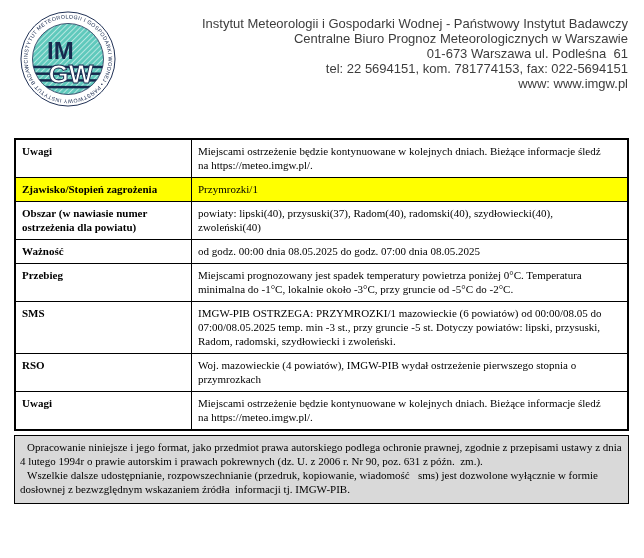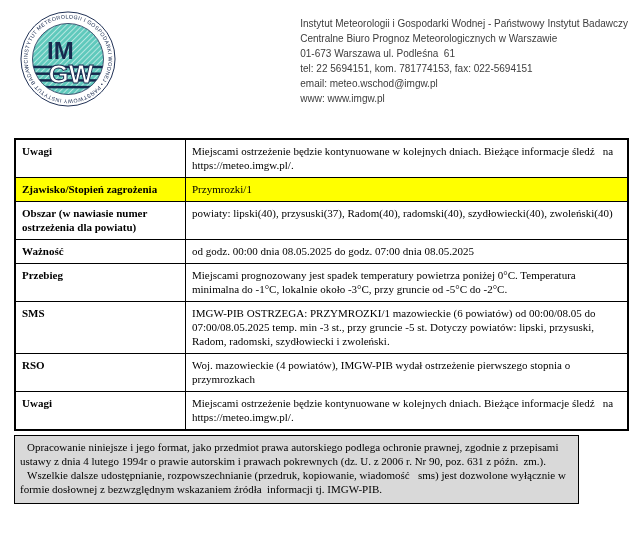--- a/index.html
+++ b/index.html
@@ -13,50 +13,51 @@
     color: #000000;
   }
 
   
   .header { position: relative; height: 138px; }
   .logo { position: absolute; left: 20px; top: 11px; width: 96px; height: 96px; }
   .contact {
     position: absolute;
     right: 16px;
     top: 16px;
+    text-align: right;
     font-family: "Liberation Sans", sans-serif;
-    font-size: 10px;
+    font-size: 13px;
     line-height: 15px;
     color: #3d3d3d;
     white-space: nowrap;
   }
   .contact .bold { font-weight: normal; }
 
   
   table.warning {
     border-collapse: collapse;
     margin-left: 14px;
     width: 615px;
     table-layout: fixed;
     border: 2px solid #000;
   }
   table.warning td {
     border: 1px solid #000;
-    padding: 5px 7px 4px 6px;
+    padding: 5px 13px 4px 6px;
     vertical-align: top;
     font-size: 11px;
     line-height: 1.27;
   }
   td.cell-label { width: 156px; font-weight: bold; }
 
   
   .copyright {
     box-sizing: border-box;
     margin: 4px 0 0 14px;
-    width: 565px;
+    width: 615px;
     border: 1px solid #000;
     padding: 4px 6px 6px 5px;
     font-size: 11px;
     line-height: 1.3;
   }
   .copyright p { margin: 0; text-indent: 7px; }
 </style>
 </head>
 <body>
 
@@ -90,21 +91,20 @@
         <text x="42" y="50" text-anchor="middle" font-family="Liberation Sans, sans-serif" font-weight="bold" font-size="25" fill="#17294e">IM</text>
         <text x="53" y="75" text-anchor="middle" font-family="Liberation Sans, sans-serif" font-weight="bold" font-size="27" fill="#ffffff" stroke="#17294e" stroke-width="1">GW</text>
       </svg>
     </div>
 
     <div class="contact">
       <div>Instytut Meteorologii i Gospodarki Wodnej - Państwowy Instytut Badawczy</div>
       <div class="bold">Centralne Biuro Prognoz Meteorologicznych w Warszawie</div>
       <div>01-673 Warszawa ul. Podleśna &nbsp;61</div>
       <div>tel: 22 5694151, kom. 781774153, fax: 022-5694151</div>
-      <div>email: meteo.wschod@imgw.pl</div>
       <div>www: www.imgw.pl</div>
     </div>
 
   </div>
 
   <table class="warning">
     <tbody>
       <tr>
         <td class="cell-label">Uwagi</td>
         <td class="cell-value">Miejscami ostrzeżenie będzie kontynuowane w kolejnych dniach. Bieżące informacje śledź &nbsp; na https://meteo.imgw.pl/.</td>

